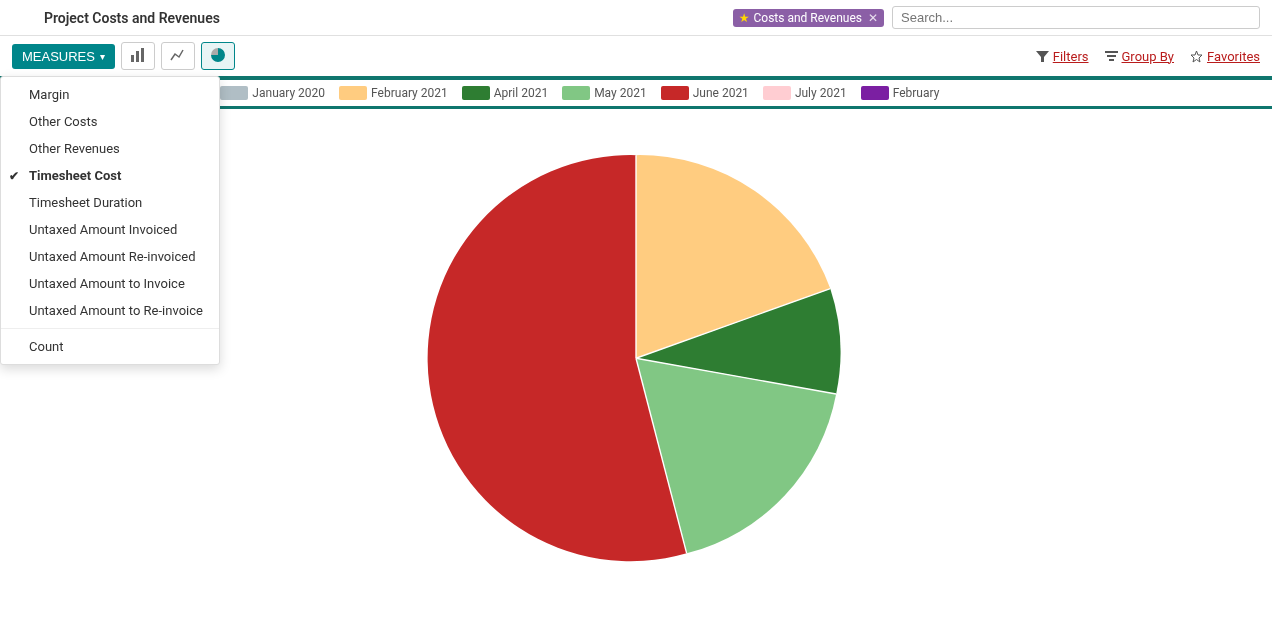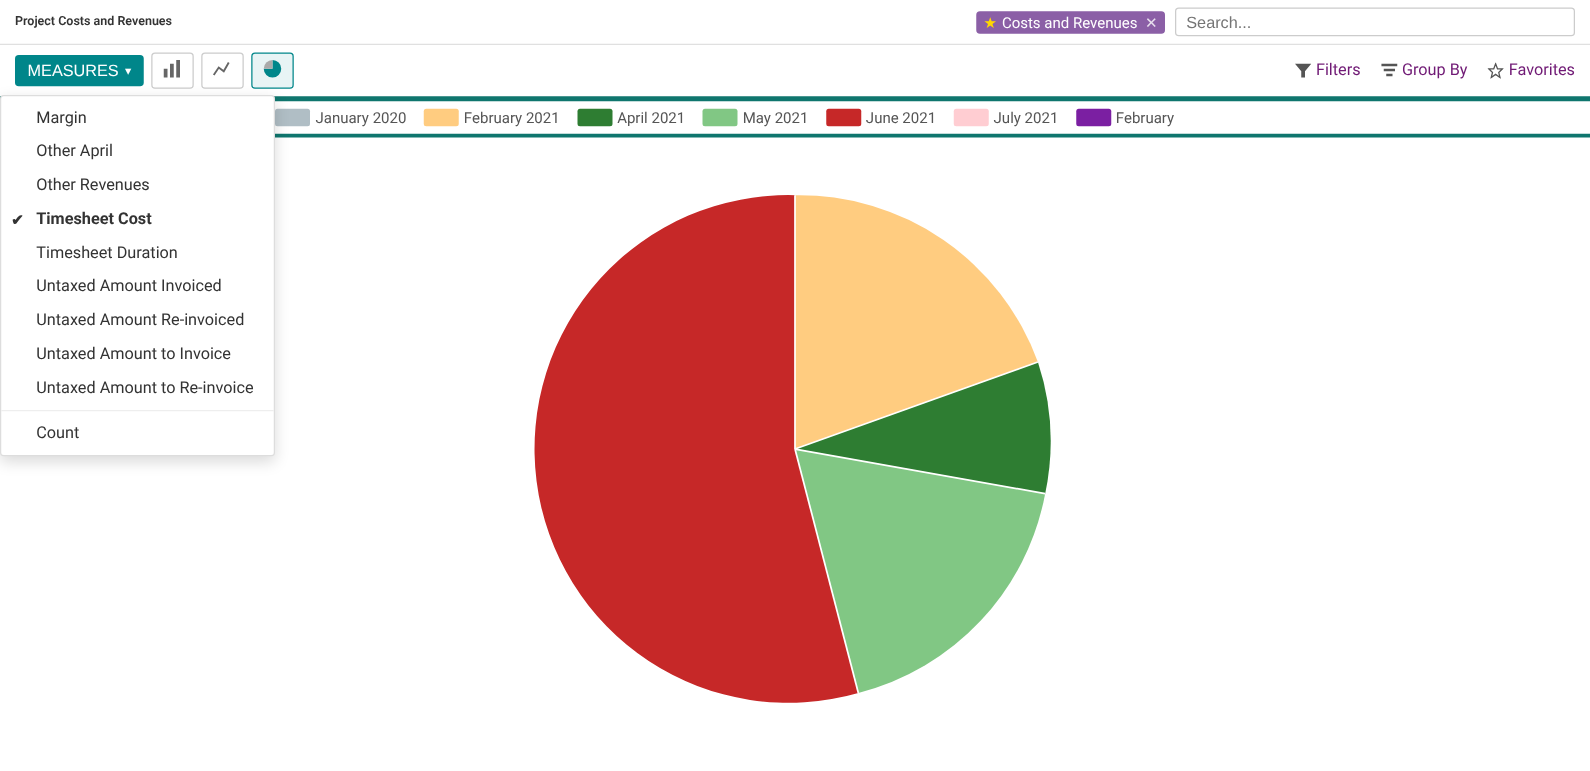--- a/index.html
+++ b/index.html
@@ -7,23 +7,24 @@
 
     .top-bar {
       display: flex;
       align-items: center;
       justify-content: space-between;
       padding: 6px 12px;
       border-bottom: 1px solid #e0e0e0;
       background: #fff;
     }
     .page-title {
-      font-size: 10px;
+      font-size: 14px;
       font-weight: 600;
       color: #333;
+      margin-left: 32px;
     }
     .top-bar-right {
       display: flex;
       align-items: center;
       gap: 8px;
     }
     .tag-badge {
       display: flex;
       align-items: center;
       background: #8b5fa6;
@@ -33,21 +34,21 @@
       font-size: 12px;
       gap: 4px;
     }
     .tag-badge .star { color: #ffd700; }
     .tag-close { cursor: pointer; margin-left: 2px; opacity: 0.8; }
     .search-input {
       border: 1px solid #ccc;
       border-radius: 3px;
       padding: 3px 8px;
       font-size: 13px;
-      width: 320px;
+      width: 368px;
       outline: none;
       color: #aaa;
     }
 
     .toolbar {
       display: flex;
       align-items: center;
       justify-content: space-between;
       padding: 6px 12px;
       border-bottom: 4px solid #0f766e;
@@ -85,21 +86,22 @@
     .chart-type-btn.active {
       background: #e8f4f5;
       border-color: #00868a;
       color: #00868a;
     }
     .toolbar-right {
       display: flex;
       align-items: center;
       gap: 16px;
       font-size: 13px;
-      color: #701a75;
+      color: #b91c1c;
+      text-decoration: underline;
     }
     .toolbar-right span {
       cursor: pointer;
       display: flex;
       align-items: center;
       gap: 4px;
     }
 
     
     .dropdown-menu {
@@ -209,21 +211,21 @@
         </svg>
     </button>
 
     <div class="dropdown-menu">
       <div class="dropdown-item">
         <span class="check-mark"> </span>
         <span>Margin</span>
       </div>
       <div class="dropdown-item">
         <span class="check-mark"> </span>
-        <span>Other April</span>
+        <span>Other Costs</span>
       </div>
       <div class="dropdown-item">
         <span class="check-mark"> </span>
         <span>Other Revenues</span>
       </div>
       <div class="dropdown-item checked">
         <span class="check-mark">✔</span>
         <span>Timesheet Cost</span>
       </div>
       <div class="dropdown-item">

